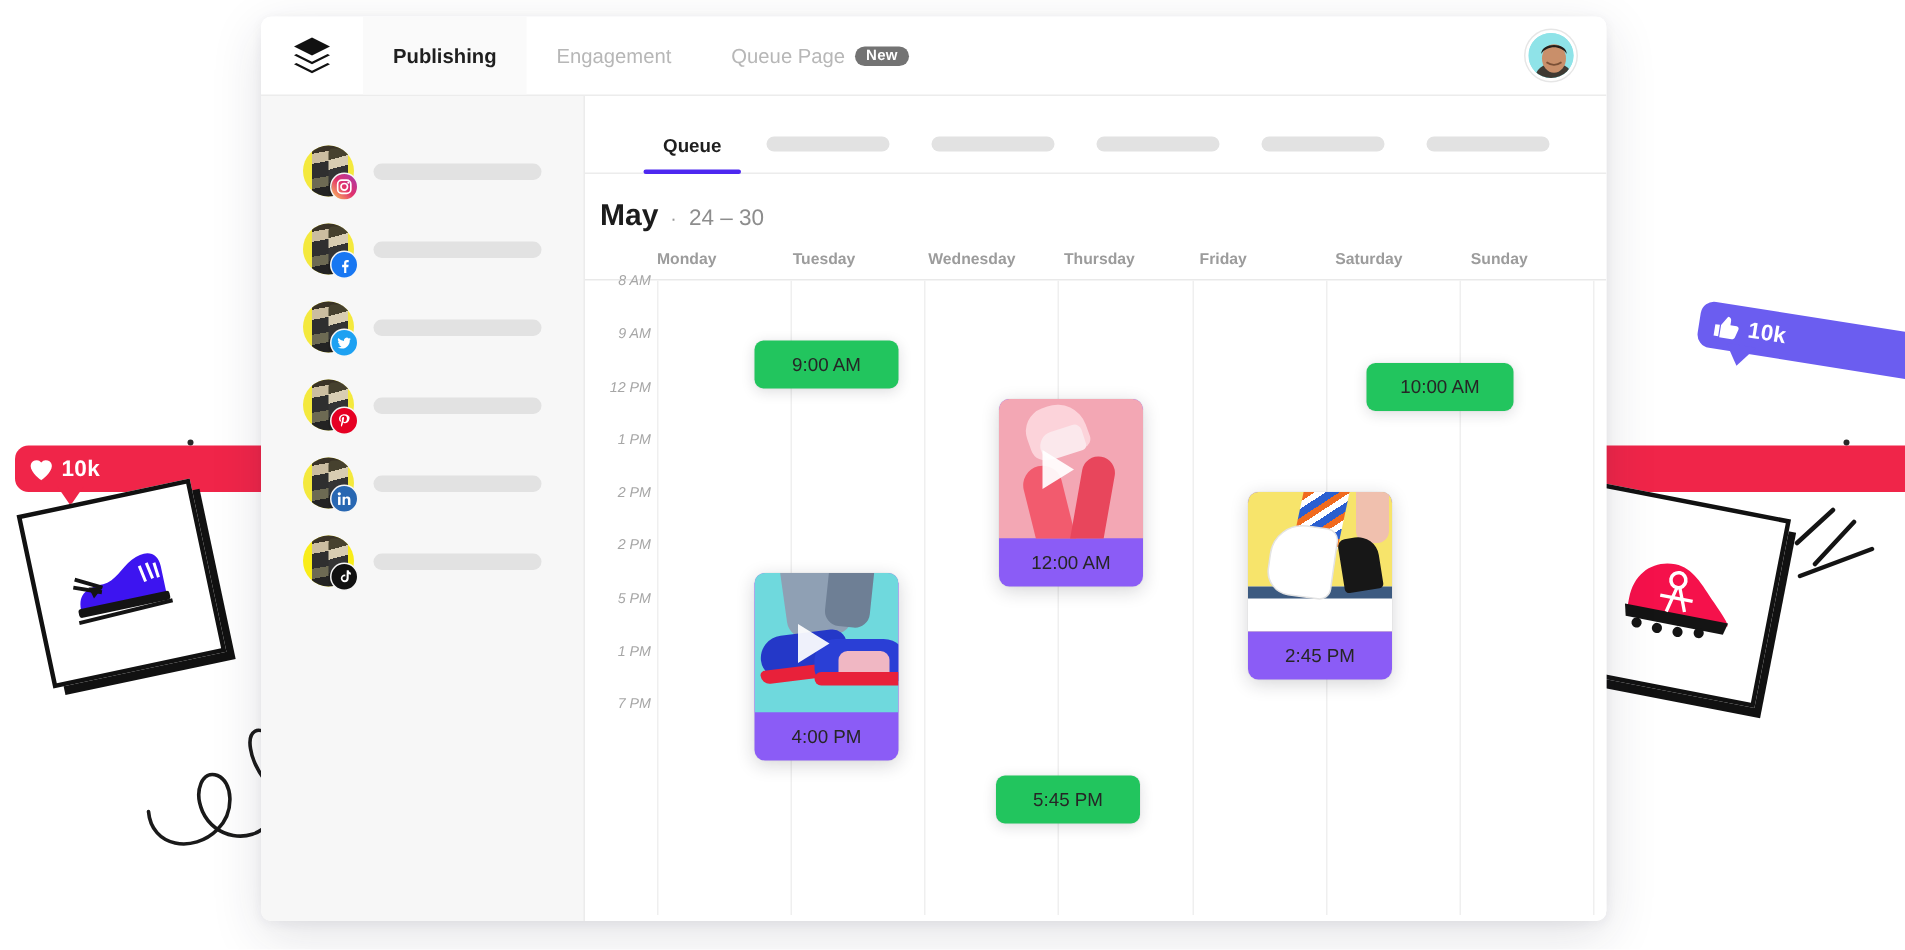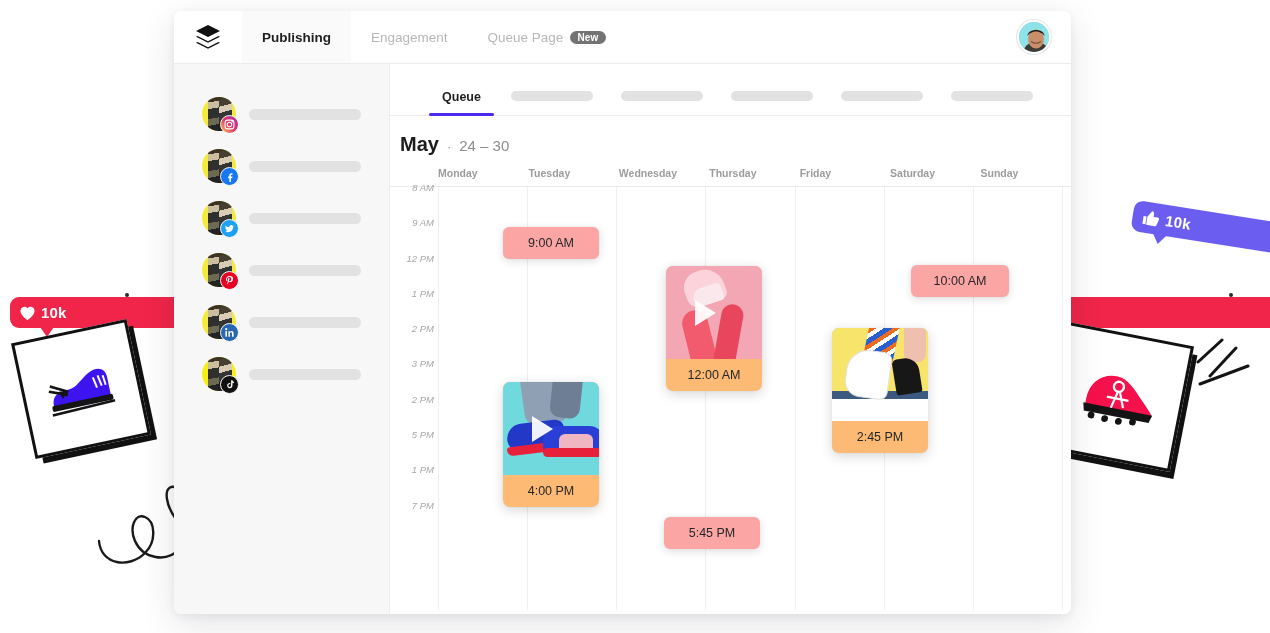--- a/index.html
+++ b/index.html
@@ -162,27 +162,27 @@
   .row {
     height: 35.3px; position: relative;
   }
   .row .tlabel {
     position:absolute; left: 4px; top: -5px; width: 40px;
     text-align: right; font-size: 9.5px; color: #a6a6a6; font-style: italic;
   }
 
   
   .chip {
-    position: absolute; background: #fca5a5; border-radius: 6px;
+    position: absolute; background: #22c55e; border-radius: 6px;
     box-shadow: 0 2px 9px rgba(30,30,40,.15), 0 0 0 .5px rgba(0,0,0,.03);
     font-size: 12.5px; color: #262626; text-align:center;
     padding: 9px 0; z-index: 5;
   }
   .postcard {
-    position: absolute; background:#fdba74; border-radius: 7px;
+    position: absolute; background:#8b5cf6; border-radius: 7px;
     box-shadow: 0 3px 12px rgba(30,30,40,.18), 0 0 0 .5px rgba(0,0,0,.03);
     overflow: hidden; z-index: 6;
   }
   .postcard .thumb { position: relative; width: 100%; height: 93px; overflow:hidden; }
   .postcard .cap { font-size: 12.5px; color:#262626; text-align:center; padding: 9px 0; }
   .play {
     position:absolute; left: 29px; top: 34px;
     width: 0; height: 0;
     border-top: 13px solid transparent; border-bottom: 13px solid transparent;
     border-left: 21px solid rgba(255,255,255,.93);
@@ -474,41 +474,38 @@
               <div class="row">
                   <div class="tlabel">12 PM</div>
                 </div>
               <div class="row">
                   <div class="tlabel">1 PM</div>
                 </div>
               <div class="row">
                   <div class="tlabel">2 PM</div>
                 </div>
               <div class="row">
-                  <div class="tlabel">3 PM</div>
-                </div>
-              <div class="row">
                   <div class="tlabel">2 PM</div>
                 </div>
               <div class="row">
                   <div class="tlabel">5 PM</div>
                 </div>
               <div class="row">
                   <div class="tlabel">1 PM</div>
                 </div>
               <div class="row">
                   <div class="tlabel">7 PM</div>
                 </div>
             </div>
 
             <div class="chip" style="left:113px; top:40px; width:96px;">
               <span>9:00 AM</span>
             </div>
 
-            <div class="chip" style="left:521px; top:78px; width:98px;">
+            <div class="chip" style="left:521px; top:55px; width:98px;">
               <span>10:00 AM</span>
             </div>
 
             <div class="postcard" style="left:276px; top:79px; width:96px;">
               <div class="thumb">
                 <div class="art-pink">
                   <span class="shoe"></span>
                     <span class="shoe2"></span>
                   <span class="hand1"></span>
                     <span class="hand2"></span>

